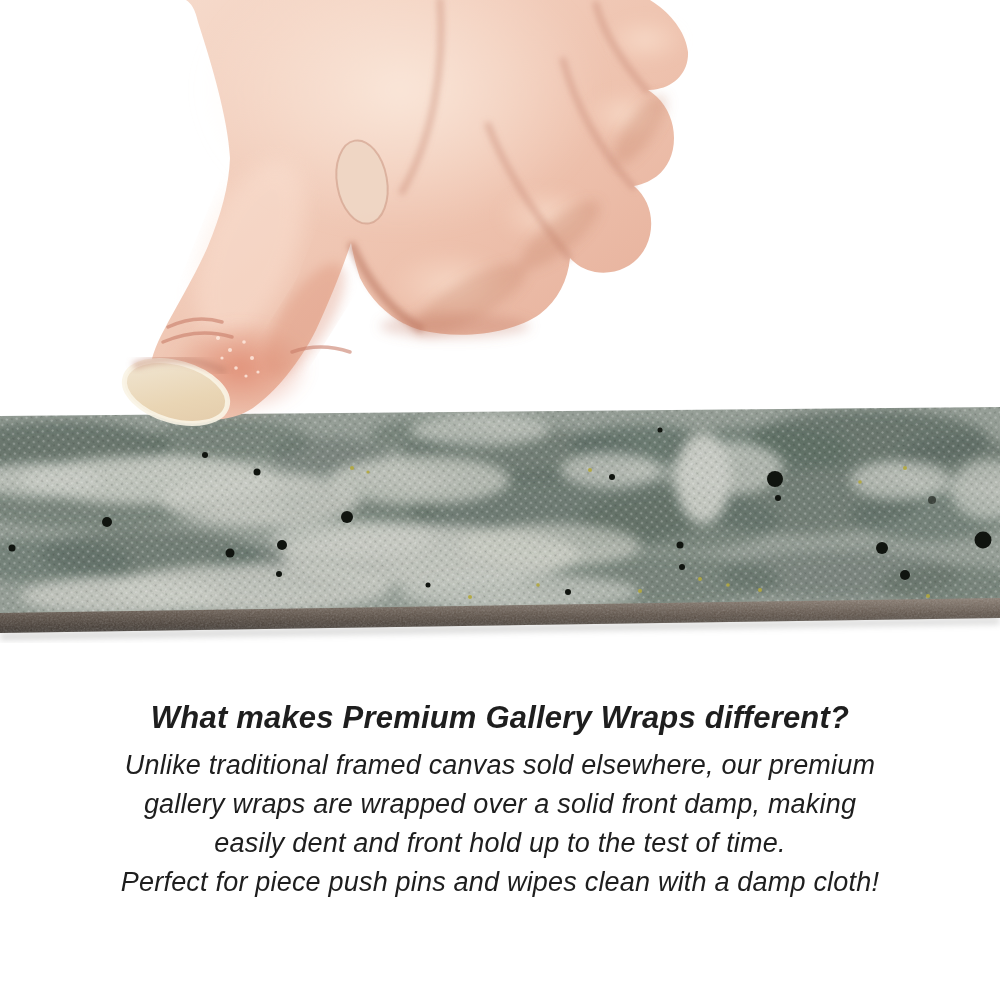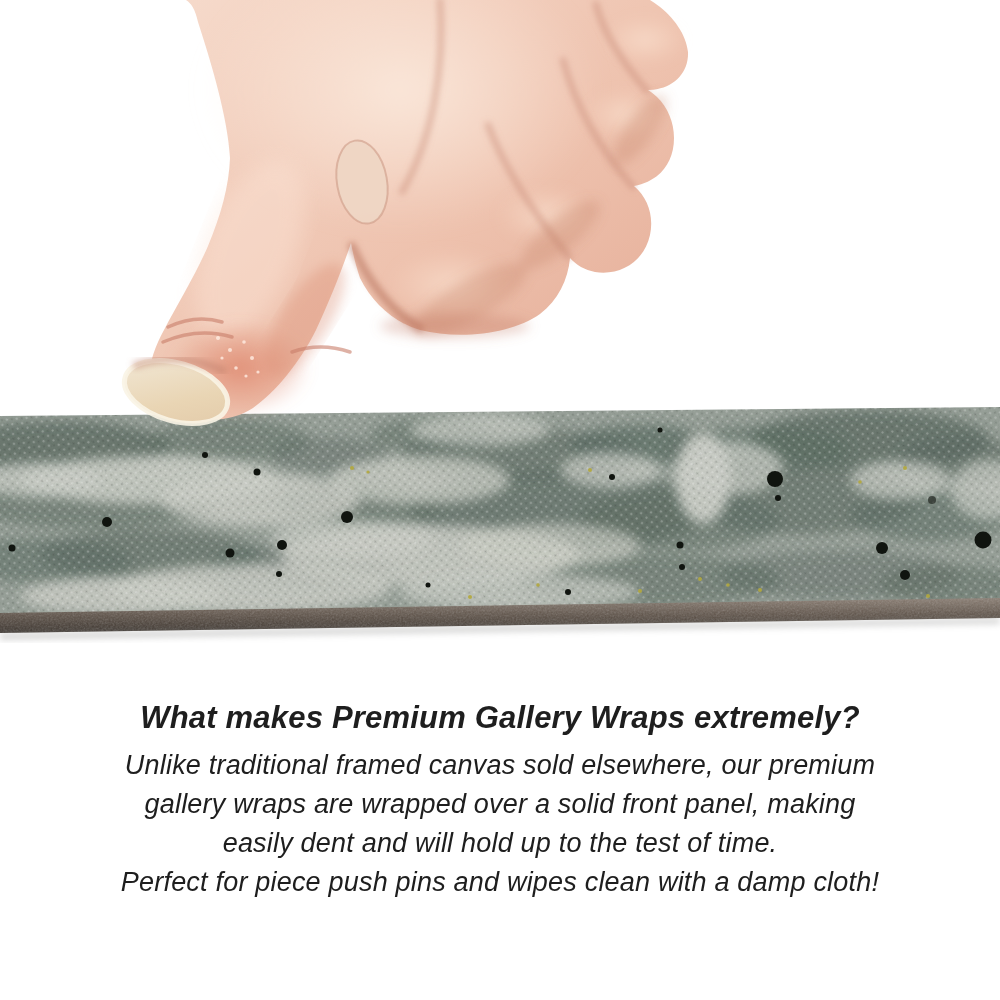--- a/index.html
+++ b/index.html
@@ -273,20 +273,20 @@
           <circle cx="252" cy="358" r="2"></circle>
         <circle cx="236" cy="368" r="1.8"></circle>
           <circle cx="222" cy="358" r="1.6"></circle>
         <circle cx="258" cy="372" r="1.6"></circle>
           <circle cx="246" cy="376" r="1.6"></circle>
       </g>
     </g>
   </svg>
 
   <div class="caption">
-    <h1>What makes Premium Gallery Wraps extremely?</h1>
+    <h1>What makes Premium Gallery Wraps different?</h1>
     <p>Unlike traditional framed canvas sold elsewhere, our premium</p>
-    <p>gallery wraps are wrapped over a solid front panel, making</p>
-    <p>easily dent and will hold up to the test of time.</p>
+    <p>gallery wraps are wrapped over a solid front damp, making</p>
+    <p>easily dent and front hold up to the test of time.</p>
     <p>Perfect for piece push pins and wipes clean with a damp cloth!</p>
   </div>
 
 </div>
 
 </body></html>

